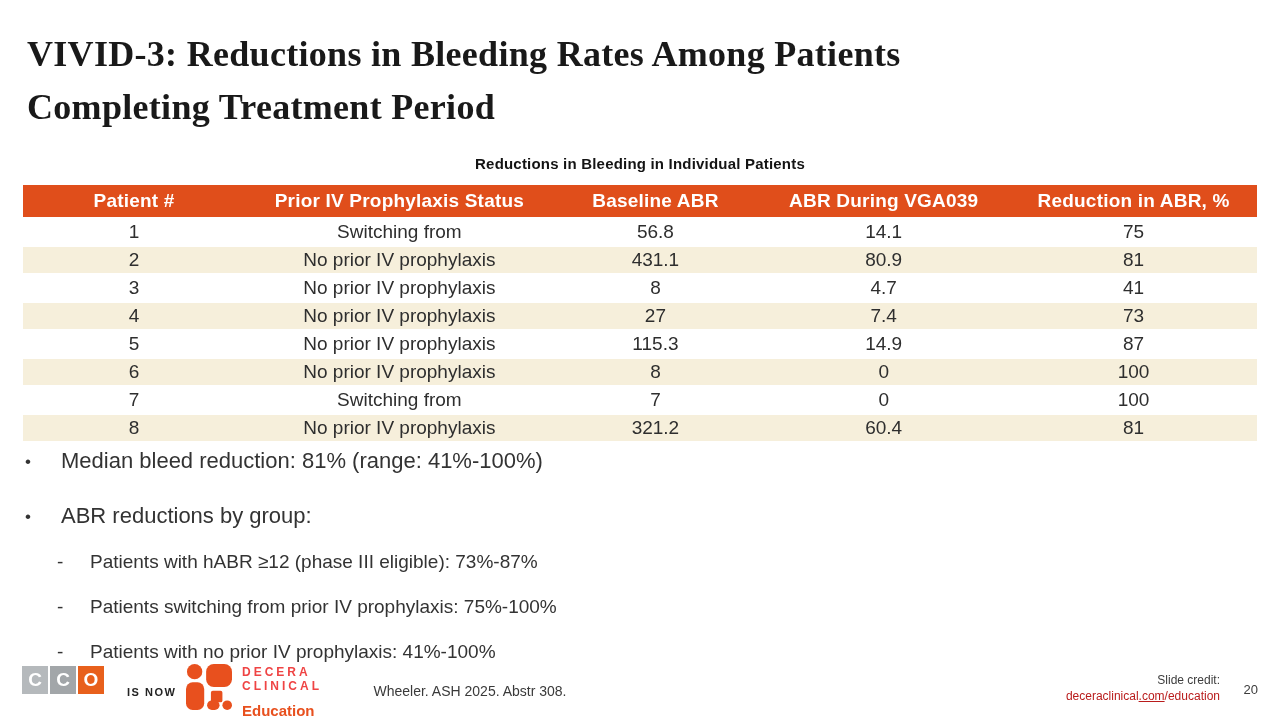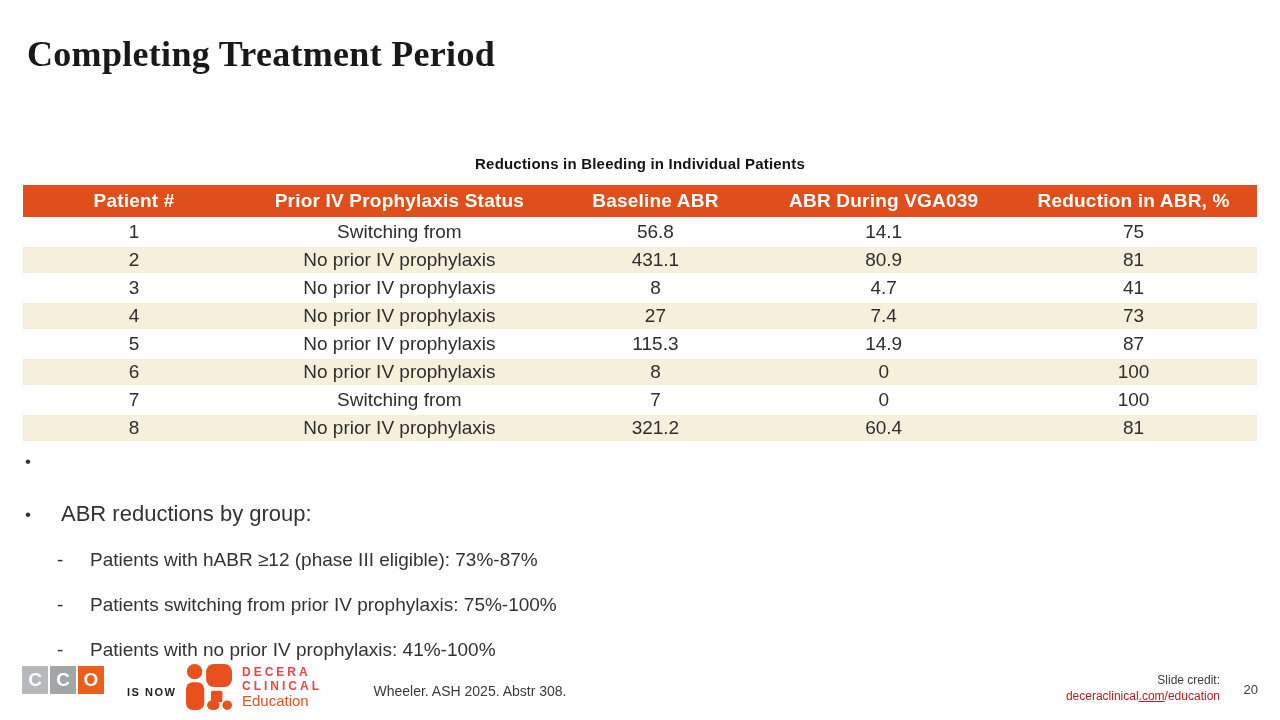--- a/index.html
+++ b/index.html
@@ -60,37 +60,38 @@
   .cco-sq.or { background:#E8601C; }
   .is-now {
     position:absolute; left:127px; top:28px; font-size:11px; font-weight:700;
     letter-spacing:1.5px; color:#232323;
   }
   .decera-icon { position:absolute; left:186px; top:6px; }
   .decera-text { position:absolute; left:242px; top:7px; line-height:14px; }
   .decera-text .l1, .decera-text .l2 {
     font-size:12px; font-weight:700; letter-spacing:3px; color:#ef4444;
   }
-  .decera-text .l3 { font-size:15px; font-weight:400; color:#E8501E; margin-top:1px; }
+  .decera-text .l3 { font-size:15px; font-weight:700; color:#E8501E; margin-top:11px; }
   .citation {
     position:absolute; left:470px; top:25px; transform:translateX(-50%);
     font-size:14px; color:#3a3a3a; white-space:nowrap;
   }
   .slide-credit { position:absolute; right:60px; top:14px; text-align:right; font-size:12px; line-height:16px; }
   .slide-credit .label { color:#3c3c3c;text-align:right; }
   .slide-credit a { color:#b91c1c; text-decoration:none; }
   .slide-credit a .u { text-decoration:underline; }
   .page-num { position:absolute; right:22px; top:24px; font-size:13px; color:#3c3c3c; }
 </style>
 </head>
 <body>
 
 <div class="slide">
 
   <div class="title">
+    <div>VIVID-3: Reductions in Bleeding Rates Among Patients</div>
     <div>Completing Treatment Period</div>
   </div>
 
   <div class="table-title">Reductions in Bleeding in Individual Patients</div>
 
   <table class="patients">
     <colgroup>
       <col class="c1">
         <col class="c2">
         <col class="c3">
@@ -162,20 +163,21 @@
           <td>321.2</td>
           <td>60.4</td>
           <td>81</td>
         </tr>
       </tbody>
   </table>
 
   <div class="bullets">
     <div class="bullet">
       <span class="marker">•</span>
+      <span>Median bleed reduction: 81% (range: 41%-100%)</span>
     </div>
     <div class="bullet" style="margin-bottom:22px;">
       <span class="marker">•</span>
       <span>ABR reductions by group:</span>
     </div>
     <div class="sub-bullets">
       <div class="sub-bullet">
         <span class="marker">-</span>
         <span>Patients with hABR ≥12 (phase III eligible): 73%-87%</span>
       </div>

